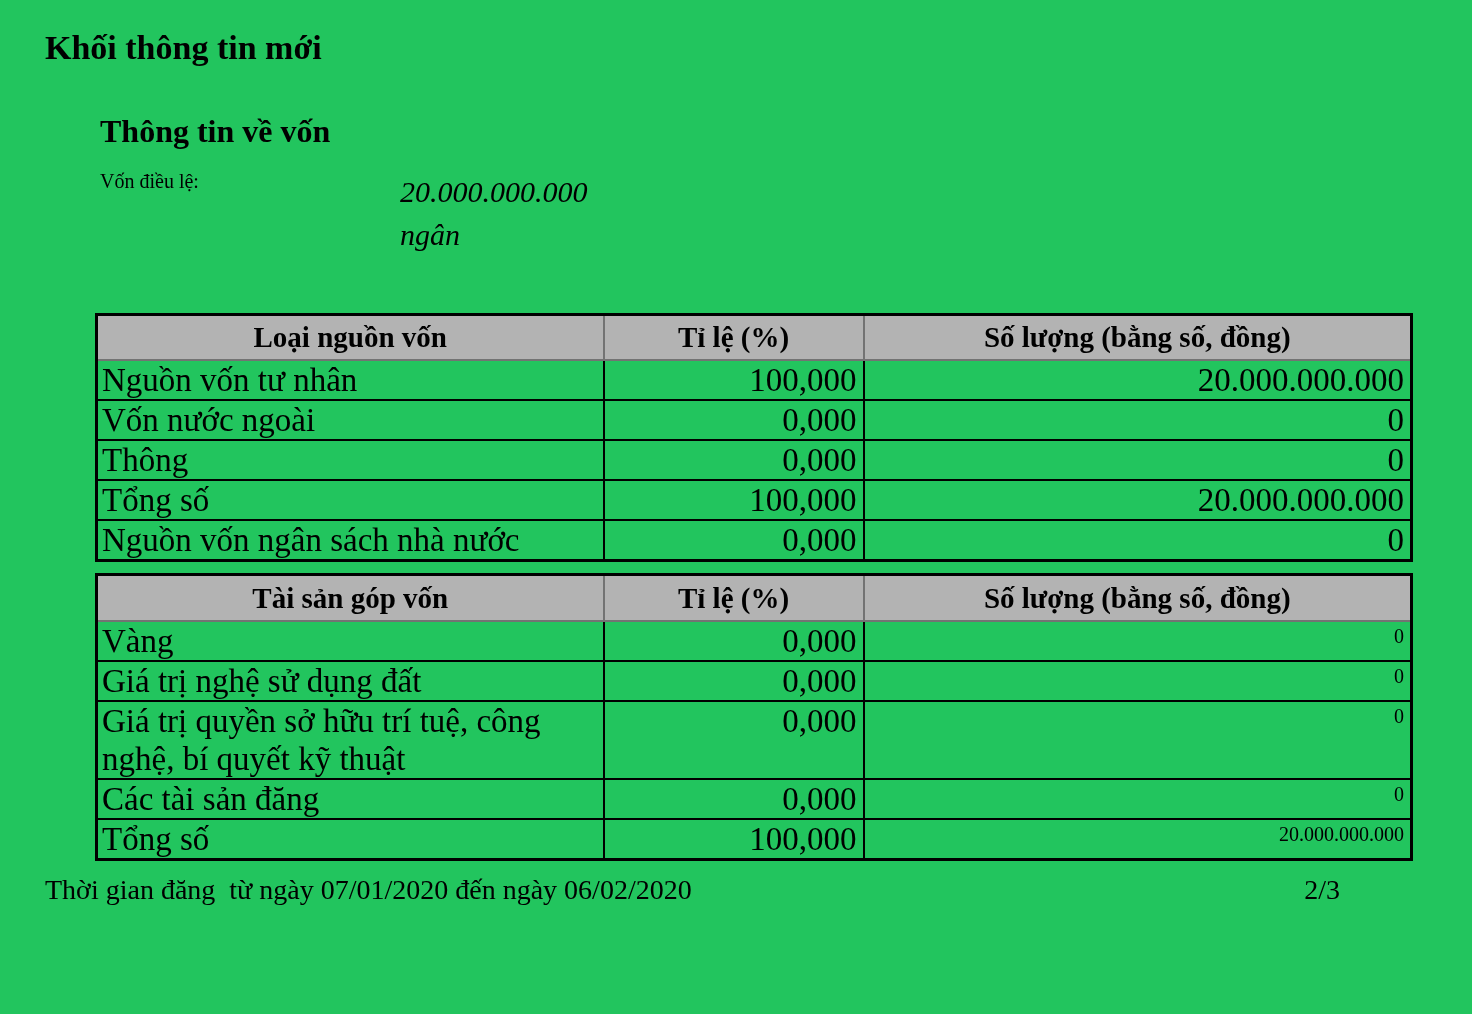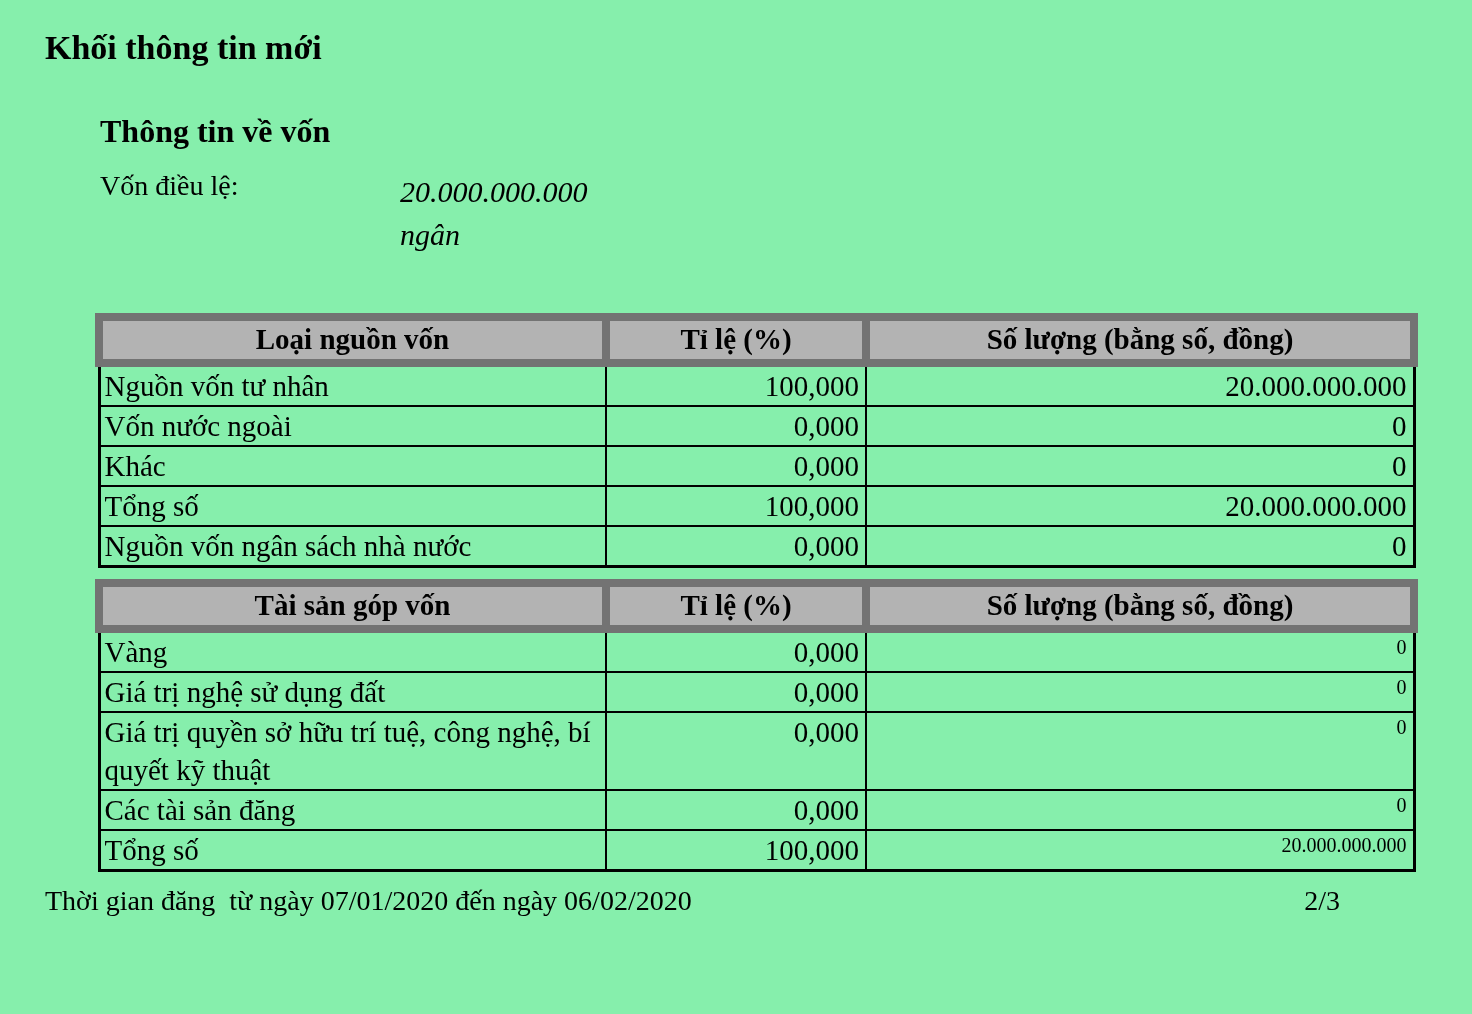--- a/index.html
+++ b/index.html
@@ -6,42 +6,42 @@
   html, body {
     margin: 0; padding: 0;
     background: #ffffff;
     color: #000000;
     font-family: "Liberation Serif", "DejaVu Serif", serif;
   }
   .page {
     position: relative;
     width: 1472px;
     height: 1014px;
-    background: #86efac;
+    background: #22c55e;
     overflow: hidden;
   }
   .doc-title {
     margin: 28px 0 0 45px;
     font-size: 34px;
     font-weight: bold;
     line-height: 1.15;
   }
   .section-title {
     margin: 46px 0 12px 100px;
     font-size: 32px;
     font-weight: bold;
     line-height: 1.15;
   }
   .capital-row {
     margin: 20px 0 0 100px;
     display: flex;
     align-items: flex-start;
   }
   .capital-label {
-    font-size: 28px;
+    font-size: 20px;
     width: 300px;
     flex: 0 0 300px;
   }
   .capital-value {
     font-size: 30px;
     font-style: italic;
     line-height: 1.45;
   }
   .capital-value .line { display: block; }
 
@@ -51,32 +51,32 @@
     margin-left: 95px;
     width: 1315px;
     border: 3px solid #000;
   }
   table.cap-table col.c1 { width: 507px; }
   table.cap-table col.c2 { width: 260px; }
   table.cap-table col.c3 { width: 548px; }
   .table-1 { margin-top: 56px; }
   .table-2 { margin-top: 11px; }
   .cap-table th {
-    border: 8px solid #737373;
+    border: 2px solid #737373;
     background: #b3b3b3;
     font-size: 29px;
     font-weight: bold;
     text-align: center;
     height: 46px;
     padding: 0 4px;
     margin-left: 18px;
   }
   .cap-table td {
     border: 2px solid #000;
-    font-size: 29px;
+    font-size: 33px;
     height: 38px;
     line-height: 38px;
     vertical-align: top;
     padding: 0;
   }
   .cap-table td.cell-label {
     text-align: left;
     padding-left: 4px;
   }
   .cap-table td.cell-num {
@@ -135,21 +135,21 @@
         <td class="cell-label">Nguồn vốn tư nhân</td>
         <td class="cell-num">100,000</td>
         <td class="cell-num">20.000.000.000</td>
       </tr>
       <tr>
         <td class="cell-label">Vốn nước ngoài</td>
         <td class="cell-num">0,000</td>
         <td class="cell-num">0</td>
       </tr>
       <tr>
-        <td class="cell-label">Khác</td>
+        <td class="cell-label">Thông</td>
         <td class="cell-num">0,000</td>
         <td class="cell-num">0</td>
       </tr>
       <tr>
         <td class="cell-label">Tổng số</td>
         <td class="cell-num">100,000</td>
         <td class="cell-num">20.000.000.000</td>
       </tr>
       <tr>
         <td class="cell-label">Nguồn vốn ngân sách nhà nước</td>

